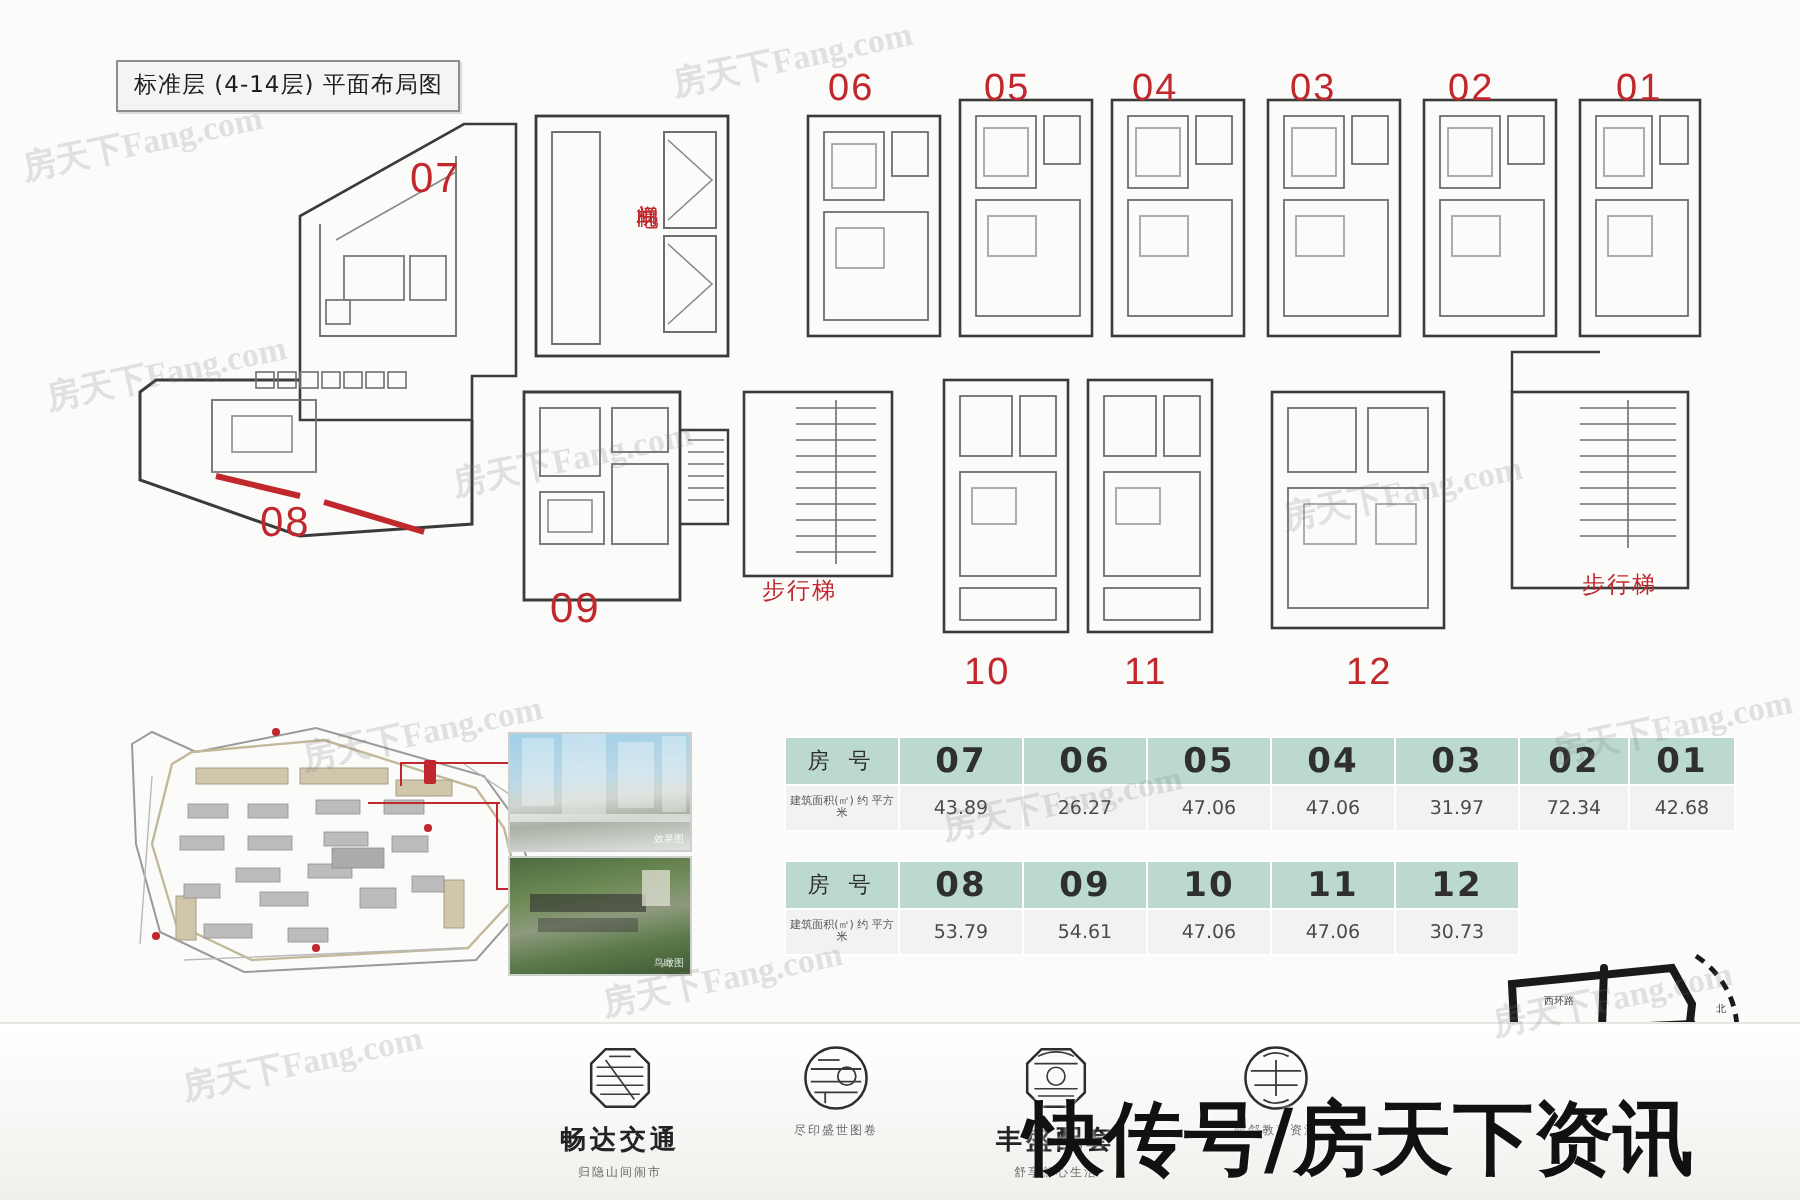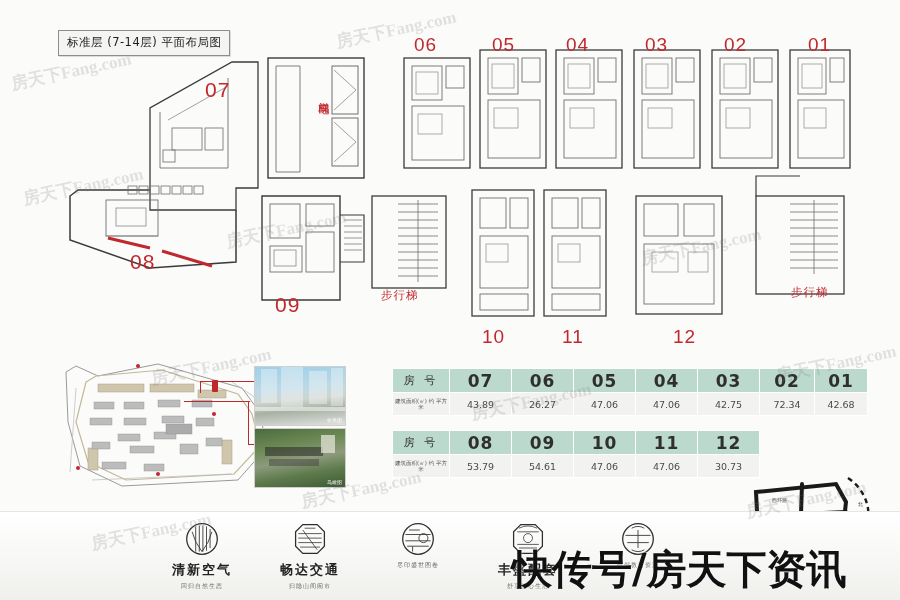--- a/index.html
+++ b/index.html
@@ -124,21 +124,21 @@
     font-family:"DejaVu Sans",sans-serif;white-space:nowrap;
     text-shadow:0 0 2px rgba(255,255,255,.9);
     text-align:right;
   }
 </style>
 </head>
 <body>
 
 <div class="page">
 
-  <div class="title-chip">标准层 (7-14层) 平面布局图</div>
+  <div class="title-chip">标准层 (4-14层) 平面布局图</div>
 
   <div>
     <svg width="900" height="340" style="position:absolute;left:0;top:0;">
       <g stroke="#3b3b3b" fill="none" stroke-width="1.3">
 
         <path d="M150,175 L150,108 L232,62 L258,62 L258,188 L236,188 L236,210 L150,210 Z"></path>
         <path d="M150,190 L78,190 L70,196 L70,240 L150,268 L236,262 L236,210" stroke-width="1.5"></path>
         <path d="M160,112 L160,168 L228,168 L228,78" stroke="#6f6f6f" stroke-width="0.9"></path>
         <path d="M168,120 L228,86" stroke="#8a8a8a" stroke-width="0.8"></path>
         <rect x="172" y="128" width="30" height="22" stroke="#7a7a7a" stroke-width="0.9"></rect>
@@ -389,21 +389,21 @@
       <td class="hd" style="width:52px;">02</td>
       <td class="hd" style="width:50px;">01</td>
     </tr>
     <tr>
       <td class="vl label">建筑面积(㎡)
 约  平方米</td>
       <td class="vl">43.89</td>
       <td class="vl">26.27</td>
       <td class="vl">47.06</td>
       <td class="vl">47.06</td>
-      <td class="vl">42.75</td>
+      <td class="vl">31.97</td>
       <td class="vl">72.34</td>
       <td class="vl">42.68</td>
     </tr>
   </tbody>
     </table>
 
   <table class="area-table" style="left:392px;top:430px;">
     <tbody>
         <tr>
       <td class="hd label" style="width:54px;">房 号</td>
@@ -446,36 +446,20 @@
       </g>
     </svg>
     <div class="name">幢荣府</div>
     <div class="seal">中梁</div>
     <div class="pinyin">Z H O N G L I A N G   M A N S I O N</div>
   </div>
 
   <div class="bottom-band">
 
 
-    <div class="feature" style="left:142px;">
-      <svg class="glyph" viewBox="0 0 40 40">
-        <circle cx="20" cy="20" r="17" fill="none" stroke="#2e2e2e" stroke-width="1.4"></circle>
-        <g fill="none" stroke="#3a3a3a" stroke-width="1">
-          <path d="M13,6 L13,34"></path>
-            <path d="M17,5 L17,34"></path>
-            <path d="M21,5 L21,34"></path>
-          <path d="M25,6 L25,33"></path>
-            <path d="M29,9 L29,30"></path>
-          <path d="M20,34 Q12,24 9,12"></path>
-            <path d="M20,34 Q28,24 31,12"></path>
-        </g>
-      </svg>
-      <div class="ftitle">清新空气</div>
-      <div class="fsub">回归自然生态</div>
-    </div>
 
     <div class="feature" style="left:250px;">
       <svg class="glyph" viewBox="0 0 40 40">
         <path d="M12,4 L28,4 L36,12 L36,28 L28,36 L12,36 L4,28 L4,12 Z" fill="none" stroke="#2e2e2e" stroke-width="1.4"></path>
         <g fill="none" stroke="#3a3a3a" stroke-width="0.9">
           <path d="M7,14 L33,14"></path>
             <path d="M7,19 L33,19"></path>
             <path d="M7,24 L33,24"></path>
           <path d="M9,29 L31,29"></path>
           <path d="M14,8 L26,8"></path>

